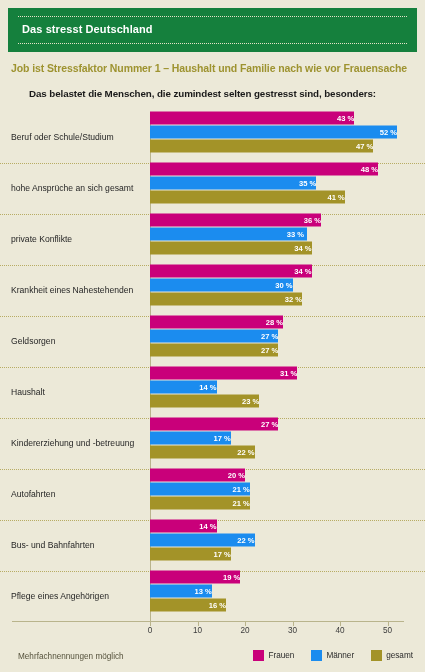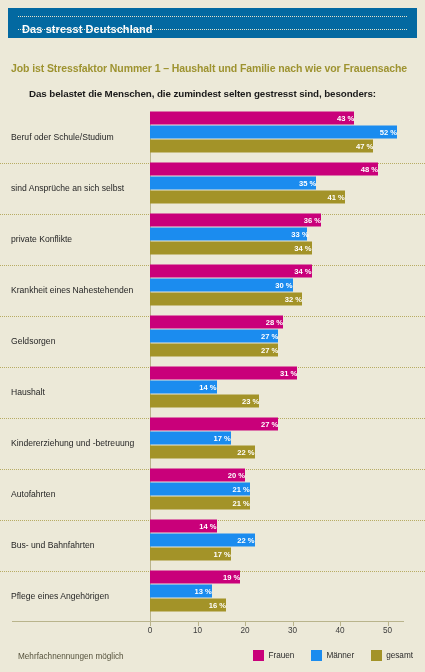--- a/index.html
+++ b/index.html
@@ -18,22 +18,22 @@
     box-sizing: border-box;
     overflow: hidden;
   }
 
   
   .header-band {
     position: absolute;
     left: 8px;
     top: 8px;
     width: 409px;
-    height: 30px;
-    background: #0369a1;
+    height: 44px;
+    background: #15803d;
     box-sizing: border-box;
   }
   .header-dots-top,
   .header-dots-bottom {
     position: absolute;
     left: 10px;
     right: 10px;
     height: 0;
     border-top: 1px dotted #e7e3c9;
   }
@@ -236,21 +236,21 @@
               <div class="bar" style="width: 247px; background: rgb(27, 140, 239);"></div>
               <div class="bar-value" style="left: 203px; width: 44px; text-align: right;">52 %</div>
             </div>
             <div class="bar-row">
               <div class="bar" style="width: 223.25px; background: rgb(163, 147, 40);"></div>
               <div class="bar-value" style="left: 179.25px; width: 44px; text-align: right;">47 %</div>
             </div>
           </div>
         </div>
         <div class="group" style="height: 51px;">
-          <div class="group-label">sind Ansprüche an sich selbst</div>
+          <div class="group-label">hohe Ansprüche an sich gesamt</div>
           <div class="bars">
             <div class="bar-row">
               <div class="bar" style="width: 228px; background: rgb(201, 0, 122);"></div>
               <div class="bar-value" style="left: 184px; width: 44px; text-align: right;">48 %</div>
             </div>
             <div class="bar-row">
               <div class="bar" style="width: 166.25px; background: rgb(27, 140, 239);"></div>
               <div class="bar-value" style="left: 122.25px; width: 44px; text-align: right;">35 %</div>
             </div>
             <div class="bar-row">
@@ -261,21 +261,21 @@
         </div>
         <div class="group" style="height: 51px;">
           <div class="group-label">private Konflikte</div>
           <div class="bars">
             <div class="bar-row">
               <div class="bar" style="width: 171px; background: rgb(201, 0, 122);"></div>
               <div class="bar-value" style="left: 127px; width: 44px; text-align: right;">36 %</div>
             </div>
             <div class="bar-row">
               <div class="bar" style="width: 156.75px; background: rgb(27, 140, 239);"></div>
-              <div class="bar-value" style="left: 128px; width: 44px; text-align: center;">33 %</div>
+              <div class="bar-value" style="left: 110px; width: 44px; text-align: right;">33 %</div>
             </div>
             <div class="bar-row">
               <div class="bar" style="width: 161.5px; background: rgb(163, 147, 40);"></div>
               <div class="bar-value" style="left: 117.5px; width: 44px; text-align: right;">34 %</div>
             </div>
           </div>
         </div>
         <div class="group" style="height: 51px;">
           <div class="group-label">Krankheit eines Nahestehenden</div>
           <div class="bars">

